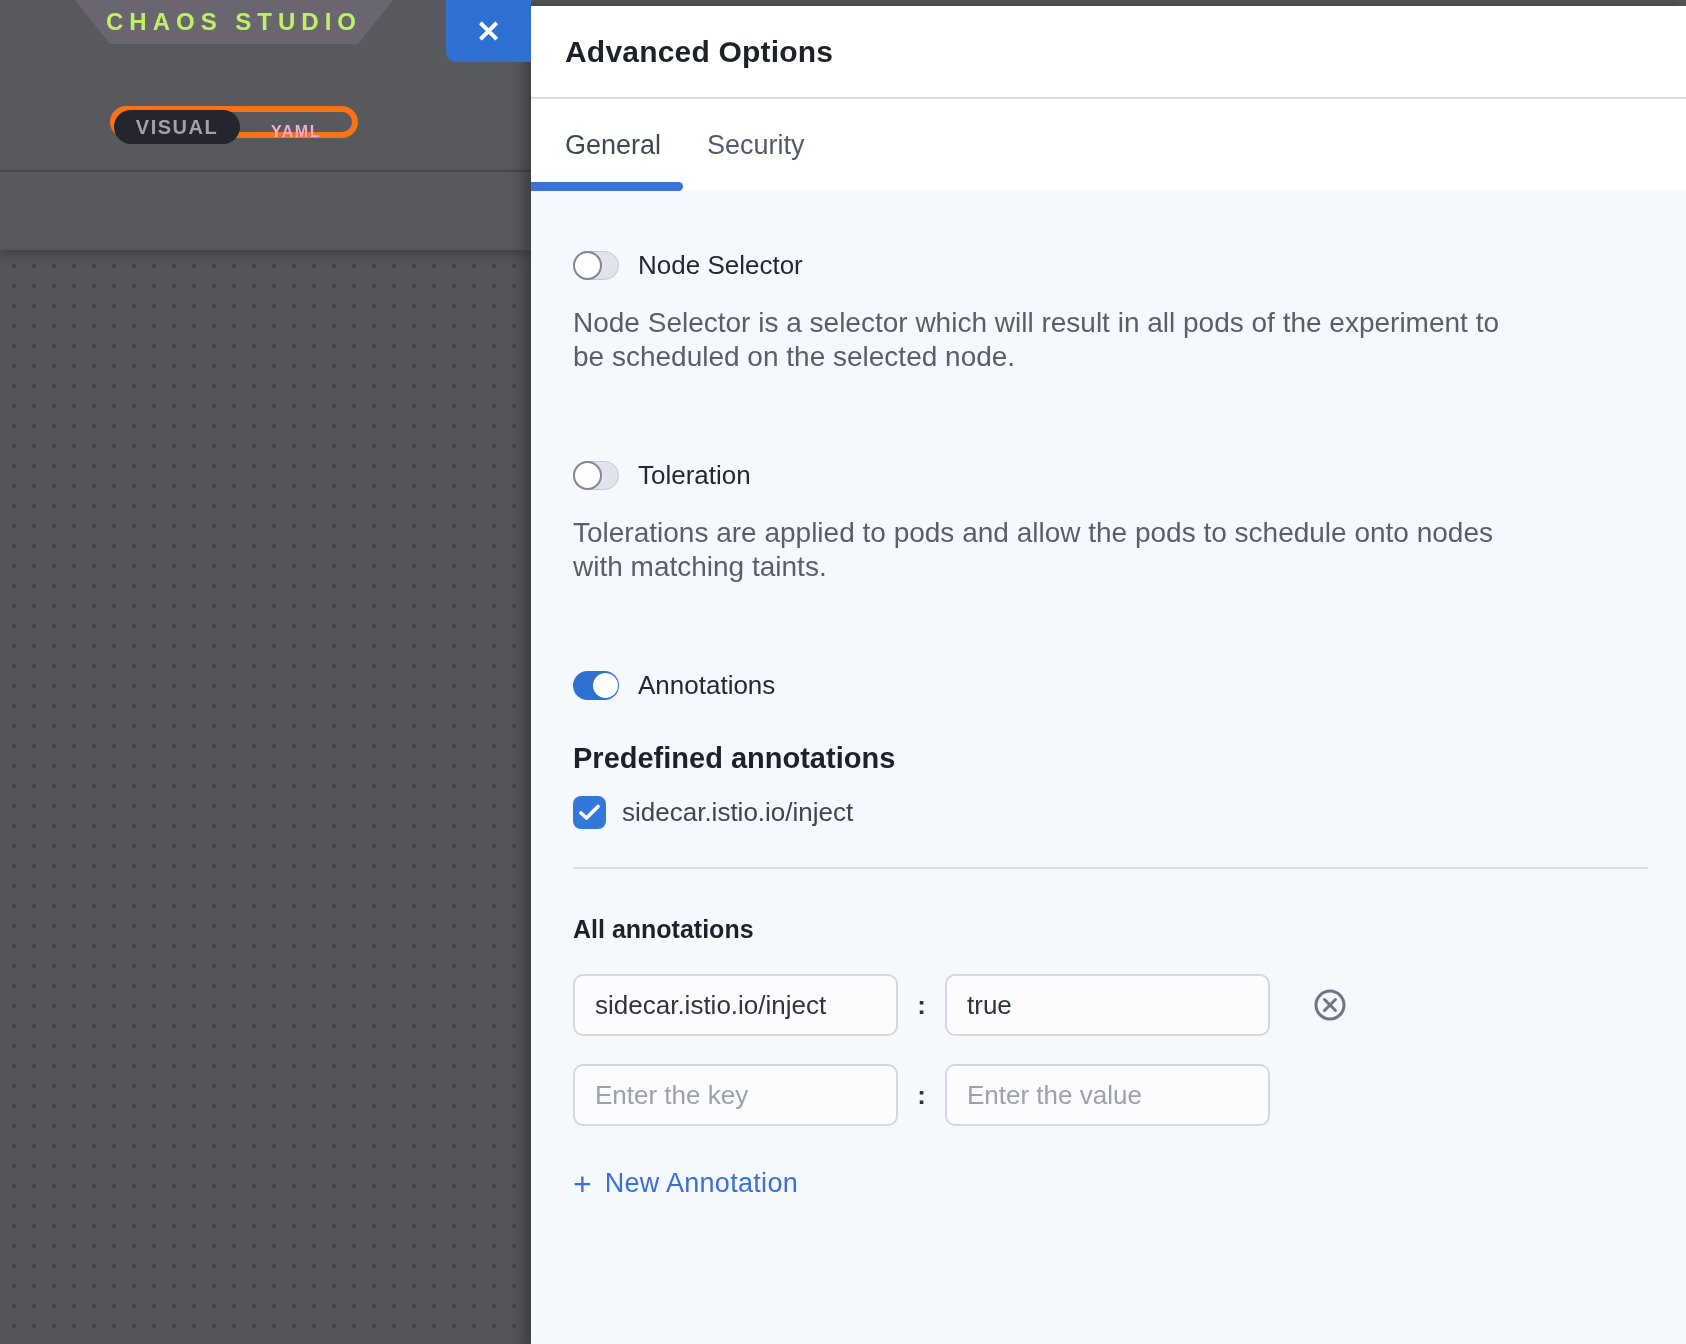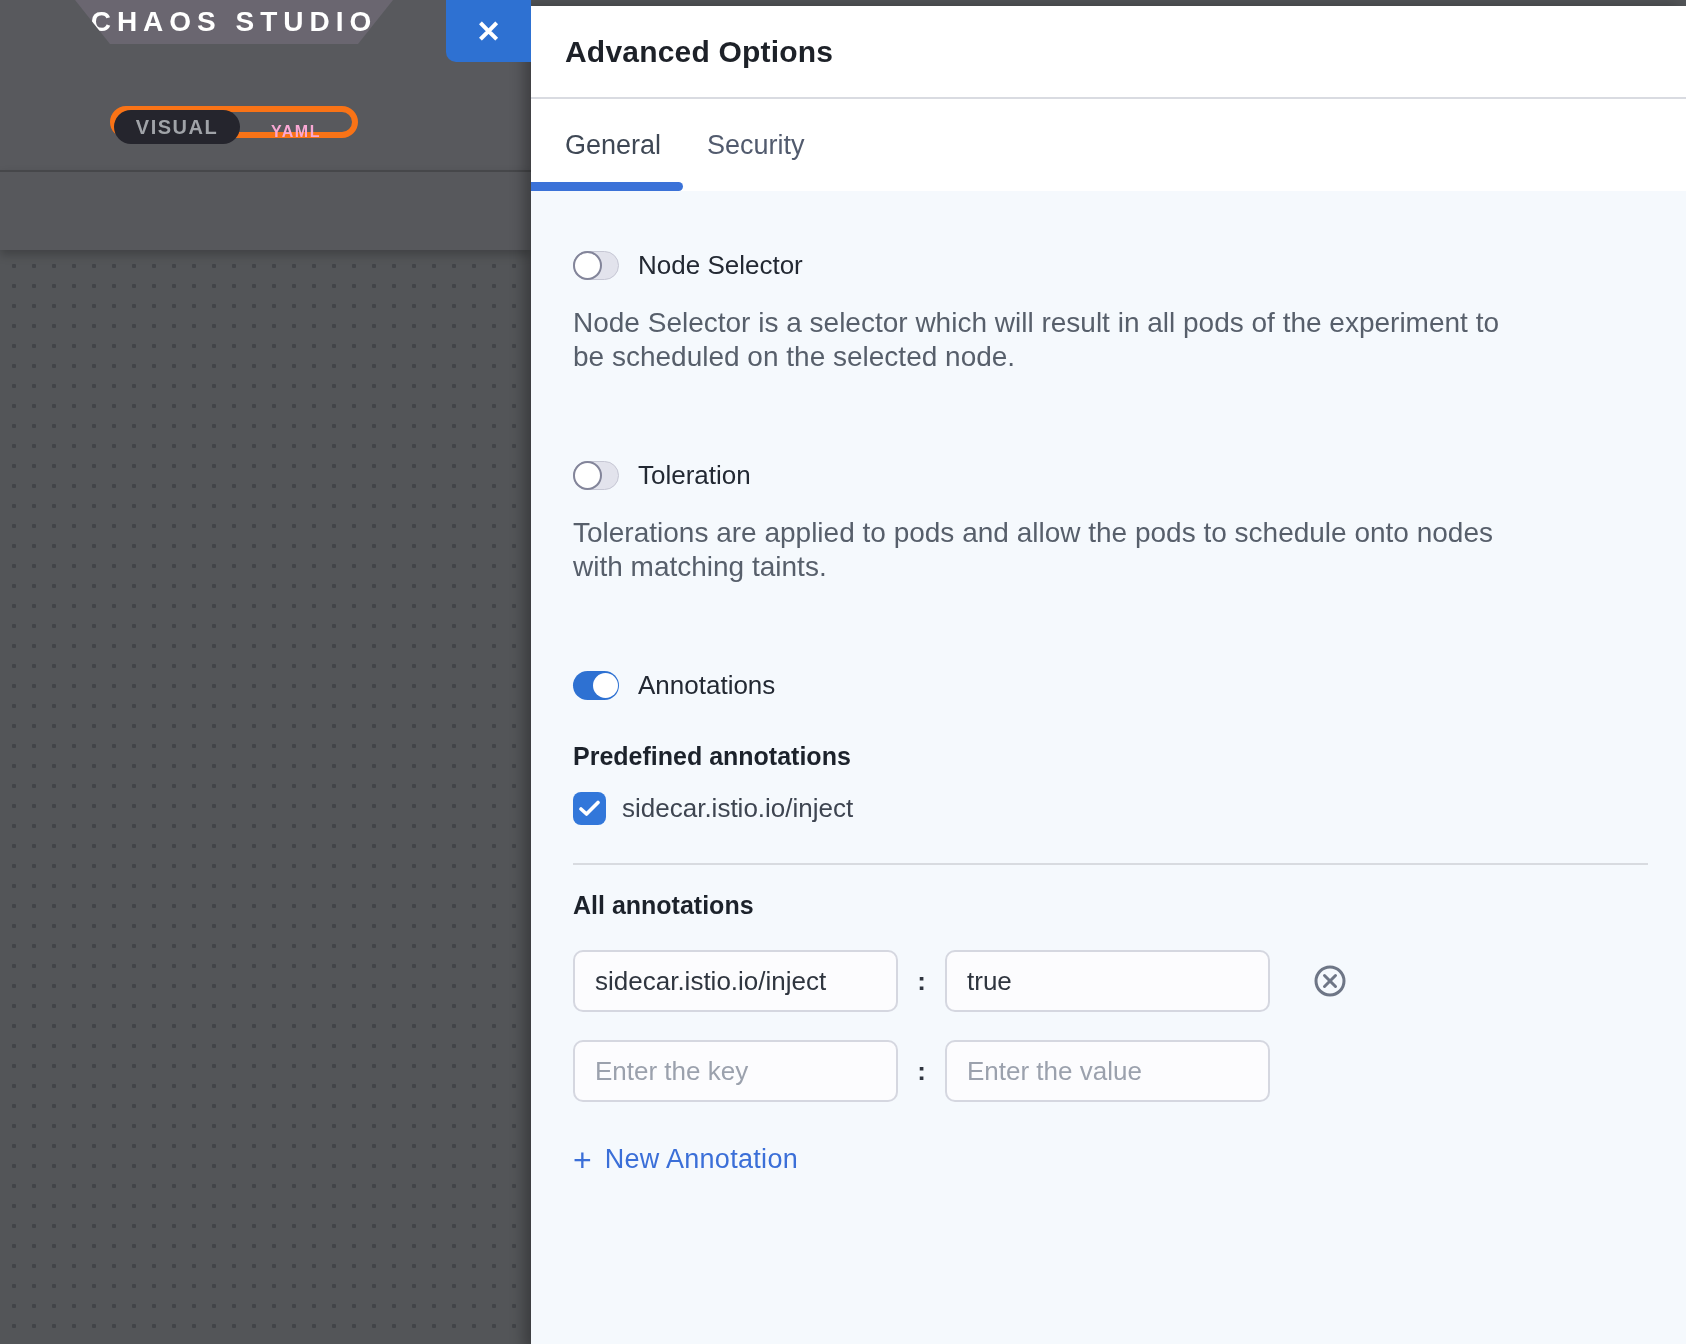--- a/index.html
+++ b/index.html
@@ -12,21 +12,21 @@
 
   
   .left-area { position:absolute; left:0; top:0; width:531px; height:1344px; display:flex; flex-direction:column; }
   .left-header { position:relative; height:170px; background:#58595d; flex:0 0 auto; }
   .brand-banner {
     position:absolute; left:75px; top:0; width:318px; height:44px;
     background:#6a6670;
     clip-path:polygon(0 0, 100% 0, 89% 100%, 11% 100%);
     display:flex; align-items:center; justify-content:center;
   }
-  .brand-text { font-size:28px; font-weight:800; letter-spacing:6px; color:#ffffff; }
+  .brand-text { font-size:24px; font-weight:800; letter-spacing:6px; color:#bef264; }
   .seg-control {
     position:absolute; left:110px; top:106px; width:248px; height:32px;
     border:6px solid #f97316; border-radius:17px;
   }
   .seg-visual {
     position:absolute; left:-2px; top:-2px; width:126px; height:34px;
     background:#25252d; border-radius:17px;
     display:flex; align-items:center; justify-content:center;
     font-size:20px; font-weight:700; letter-spacing:1.5px; color:#a0a3a8;
   }
@@ -93,33 +93,33 @@
     position:absolute; right:1px; top:2px; width:25px; height:25px;
     background:#ffffff; border-radius:50%;
   }
   .opt-label { font-size:26px; color:#232933; }
   .desc {
     margin-top:26px; font-size:28px; line-height:34px; color:#575f6b; max-width:950px;
   }
   .opt-section { margin-bottom:86px; }
   .opt-section:last-of-type { margin-bottom:0; }
 
-  .sub-heading { font-size:25px; font-weight:700; color:#1c222b; margin-top:42px; }
+  .sub-heading { font-size:29px; font-weight:700; color:#1c222b; margin-top:42px; }
 
   .check-row { display:flex; align-items:center; margin-top:21px; }
   .checkbox {
     width:33px; height:33px; border-radius:8px; background:#3277da;
     display:flex; align-items:center; justify-content:center; cursor:pointer;
     flex:0 0 auto; margin-right:16px;
   }
   .check-label { font-size:26px; color:#3e4551; }
 
   .divider { margin-top:38px; height:2px; background:#d8dbe0; }
 
-  .ann-heading { font-size:25px; font-weight:700; color:#1c222b; margin-top:26px; }
+  .ann-heading { font-size:25px; font-weight:700; color:#1c222b; margin-top:46px; }
 
   .ann-row { display:flex; align-items:center; margin-top:28px; }
   .ann-row.first { margin-top:30px; }
   .ann-input {
     width:325px; height:62px; background:#fcfcfe;
     border:2px solid #d5d7e0; border-radius:10px;
     font-family:"Liberation Sans","DejaVu Sans",sans-serif;
     font-size:26px; color:#2f353f; padding:0 20px; outline:none;
   }
   .ann-input::placeholder { color:#9ba1ad; }

